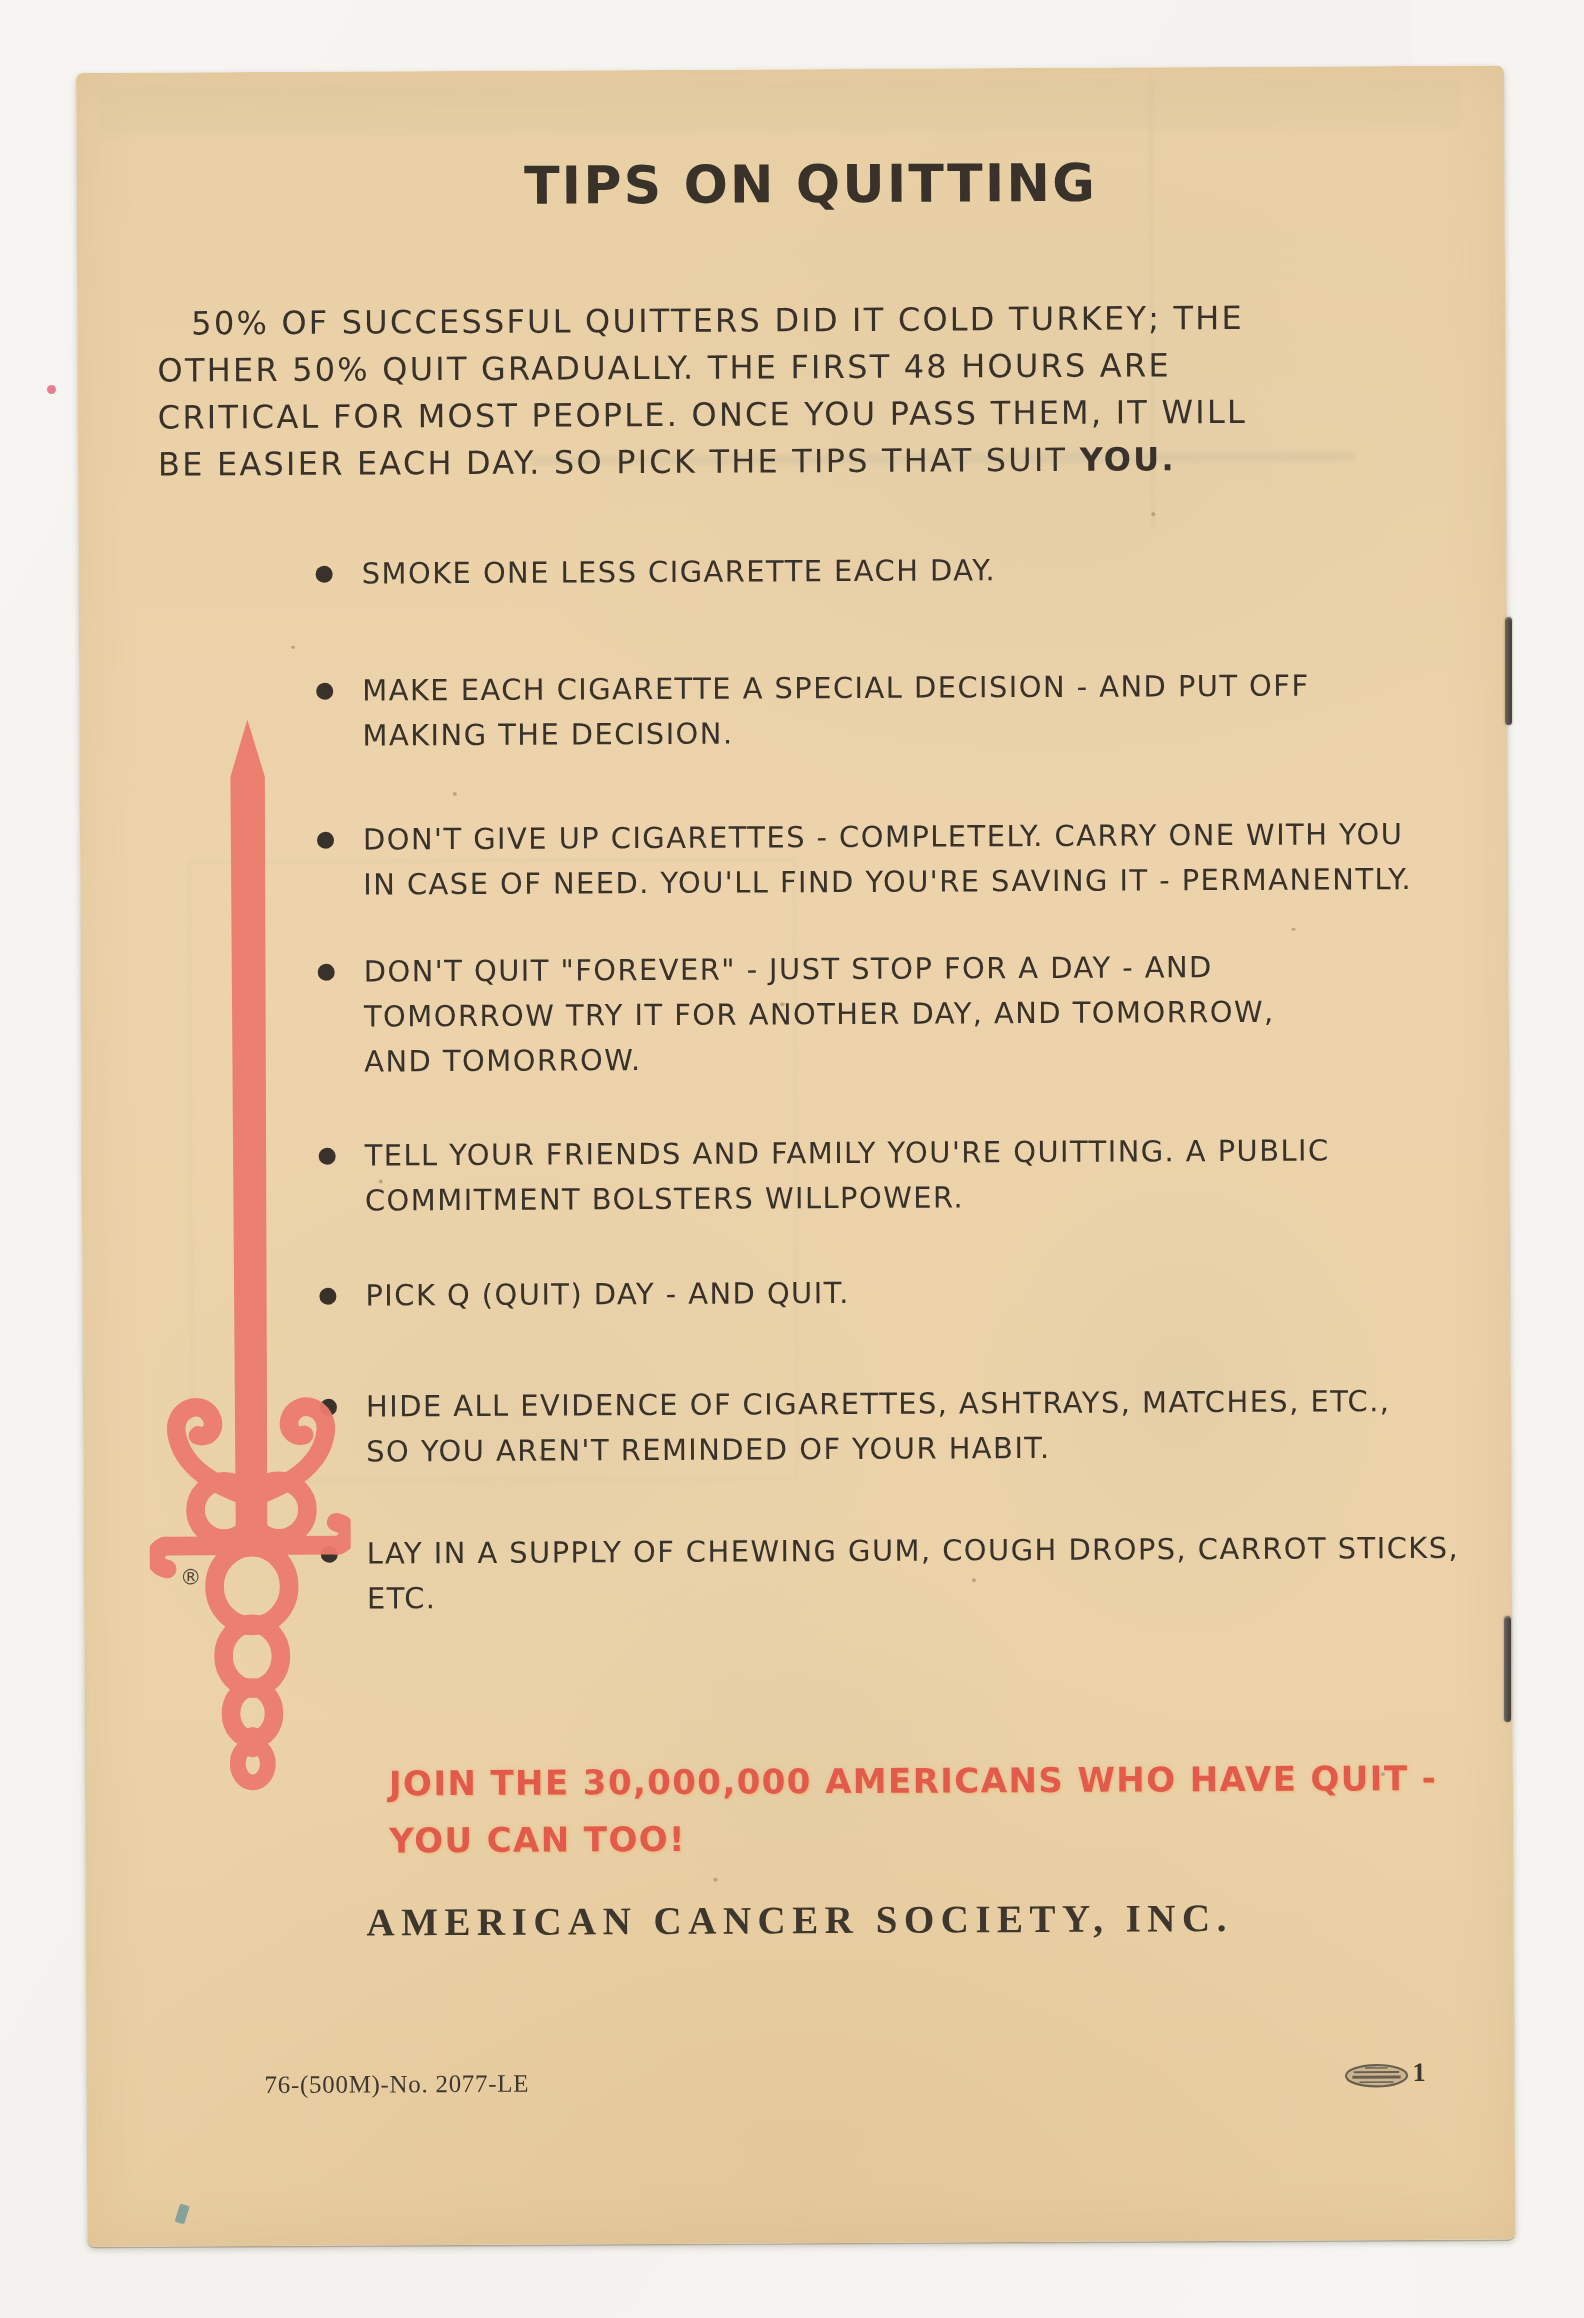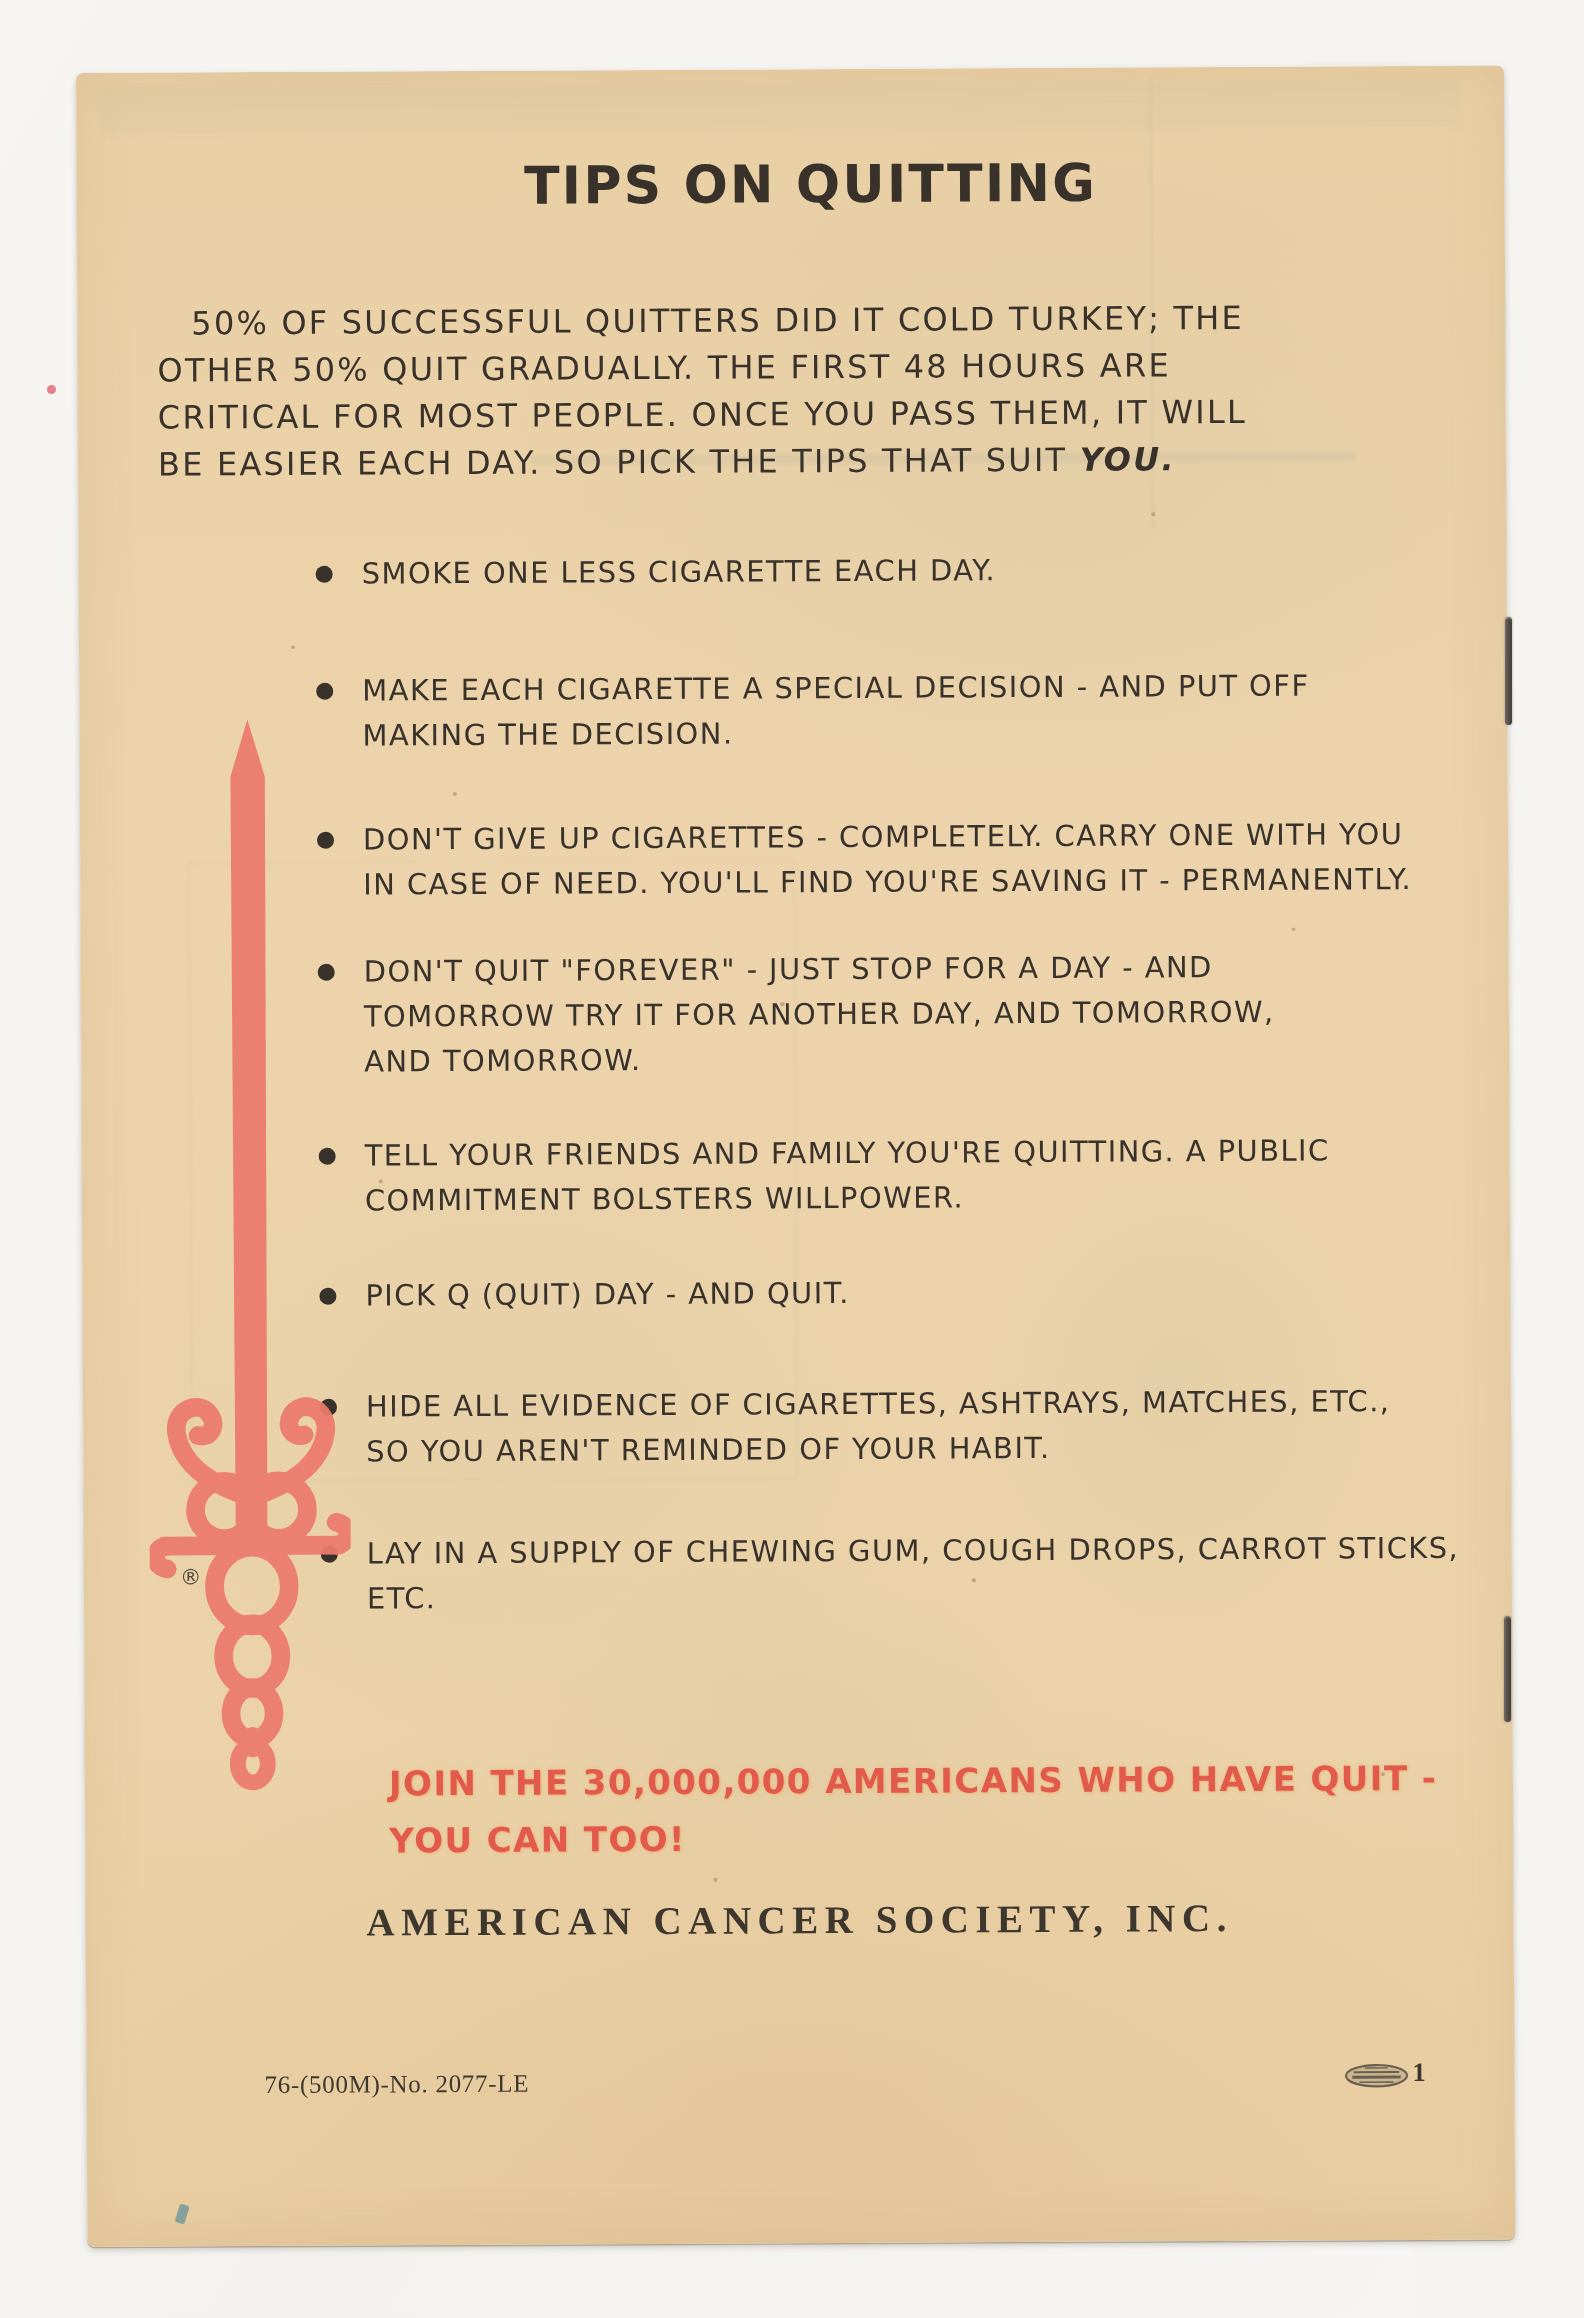--- a/index.html
+++ b/index.html
@@ -34,21 +34,21 @@
   
   .speck{position:absolute;border-radius:50%;background:rgba(95,72,48,.32);}
 
   .title{position:absolute;left:0;right:0;top:85px;margin:0 0 0 40px;
          text-align:center;font-size:52px;font-weight:700;letter-spacing:2.2px;
          color:var(--ink,#38322b);}
 
   .intro{position:absolute;left:80px;top:228px;width:1184px;margin:0;
          font-size:32px;line-height:47px;letter-spacing:2.2px;
          color:var(--ink,#38322b);white-space:pre-line;text-indent:34px;}
-  .intro strong{font-weight:700;font-style:italic;}
+  .intro strong{font-weight:700;}
 
   .tips{position:absolute;left:0;top:0;width:100%;height:100%;margin:0;padding:0;
         list-style:none;}
   .tip{position:absolute;left:237px;width:1119px;padding-left:46px;
        font-size:29px;line-height:45px;letter-spacing:1.4px;
        color:var(--ink,#38322b);white-space:pre-line;}
   .tip .dot{position:absolute;left:0;top:13.6px;width:17px;height:17px;border-radius:50%;
             background:var(--ink,#38322b);}
   .tip:nth-child(1){top:480px;}
   .tip:nth-child(2){top:597px;}

